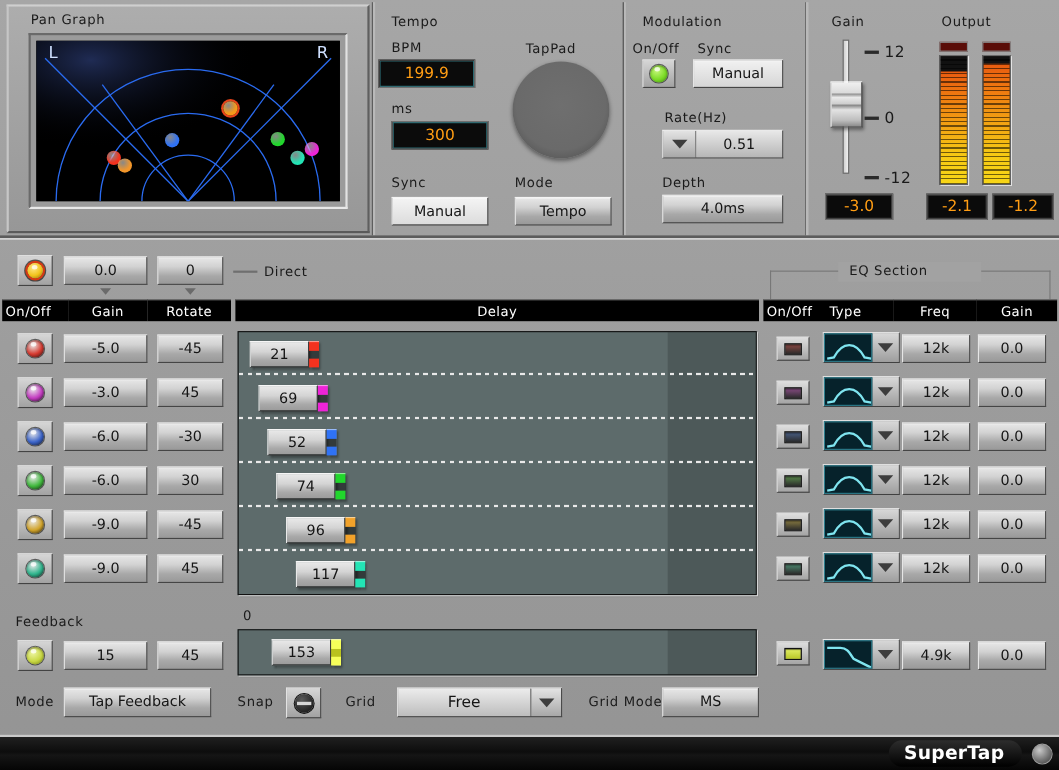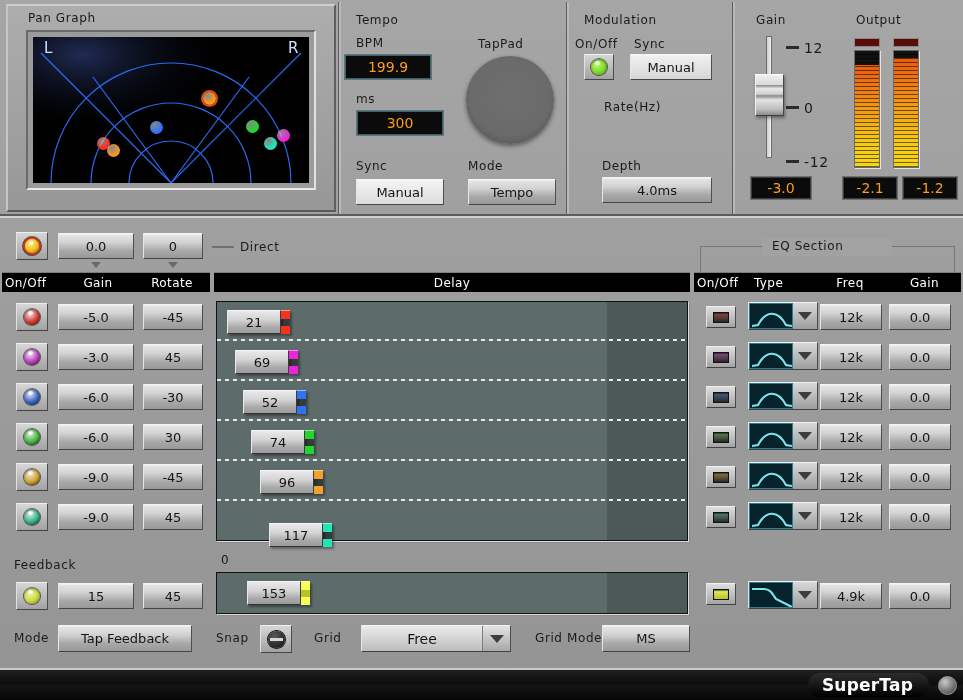--- a/index.html
+++ b/index.html
@@ -212,20 +212,31 @@
     <div class="lbl" style="position:absolute;left:12px;top:9px;">Modulation</div>
     <div class="lbl" style="position:absolute;left:3px;top:33px;">On/Off</div>
     <div class="ledbtn" style="left:12px;top:50px;width:30px;height:26px;">
       <span class="led" style="background:radial-gradient(circle at 38% 32%,#c6f77a,#7ddc28 55%,#3f8a10);"></span>
     </div>
     <div class="lbl" style="position:absolute;left:62px;top:33px;">Sync</div>
     <div class="btn" style="left:58px;top:50px;width:82px;height:26px;
                 background:linear-gradient(180deg,#f1f1f1,#d6d6d6);">Manual</div>
 
     <div class="lbl" style="position:absolute;left:32px;top:96px;">Rate(Hz)</div>
+    <div style="position:absolute;left:30px;top:114px;width:110px;height:26px;display:flex;
+                border-top:1px solid #f2f2f2;border-left:1px solid #e4e4e4;
+                border-right:1px solid #4a4a4a;border-bottom:1px solid #414141;">
+      <div style="width:30px;background:linear-gradient(180deg,#e3e3e3,#a8a8a8);
+                  display:flex;align-items:center;justify-content:center;
+                  border-right:1px solid #7c7c7c;">
+        <span class="dntri"></span>
+      </div>
+      <div style="flex:1;display:flex;align-items:center;justify-content:center;font-size:13px;color:#151515;
+                  background:linear-gradient(180deg,#e8e8e8,#b6b6b6);">0.51</div>
+    </div>
 
     <div class="lbl" style="position:absolute;left:30px;top:155px;">Depth</div>
     <div class="btn" style="left:30px;top:173px;width:110px;height:26px;">4.0ms</div>
   </div>
 
   <div class="vsep" style="left:732px;top:2px;height:212px;"></div>
 
   <div style="position:absolute;left:738px;top:4px;width:222px;height:208px;">
     <div class="lbl" style="position:absolute;left:18px;top:9px;">Gain</div>
     <div class="lbl" style="position:absolute;left:118px;top:9px;">Output</div>
@@ -439,21 +450,21 @@
           <span class="mk" style="background:linear-gradient(180deg,#2f72f5 0 33%,rgba(0,0,0,.45) 33% 66%,#2f72f5 66%);"></span>
         </div>
         <div class="tapbtn" style="left: 34px; top: 128px;">
           <span class="v">74</span>
           <span class="mk" style="background:linear-gradient(180deg,#21d72c 0 33%,rgba(0,0,0,.45) 33% 66%,#21d72c 66%);"></span>
         </div>
         <div class="tapbtn" style="left: 43px; top: 168px;">
           <span class="v">96</span>
           <span class="mk" style="background:linear-gradient(180deg,#f2a22a 0 33%,rgba(0,0,0,.45) 33% 66%,#f2a22a 66%);"></span>
         </div>
-        <div class="tapbtn" style="left: 52px; top: 221px;">
+        <div class="tapbtn" style="left: 52px; top: 208px;">
           <span class="v">117</span>
           <span class="mk" style="background:linear-gradient(180deg,#23e4b5 0 33%,rgba(0,0,0,.45) 33% 66%,#23e4b5 66%);"></span>
         </div>
       </div>
   </div>
 
   <div class="lbl" style="position:absolute;left:14px;top:558px;">Feedback</div>
   <div class="ledbtn" style="left:16px;top:582px;width:32px;height:28px;">
     <span class="led" style="background:radial-gradient(circle at 38% 32%,#f0f7a8,#c9d844 55%,#6e7a12);"></span>
   </div>

